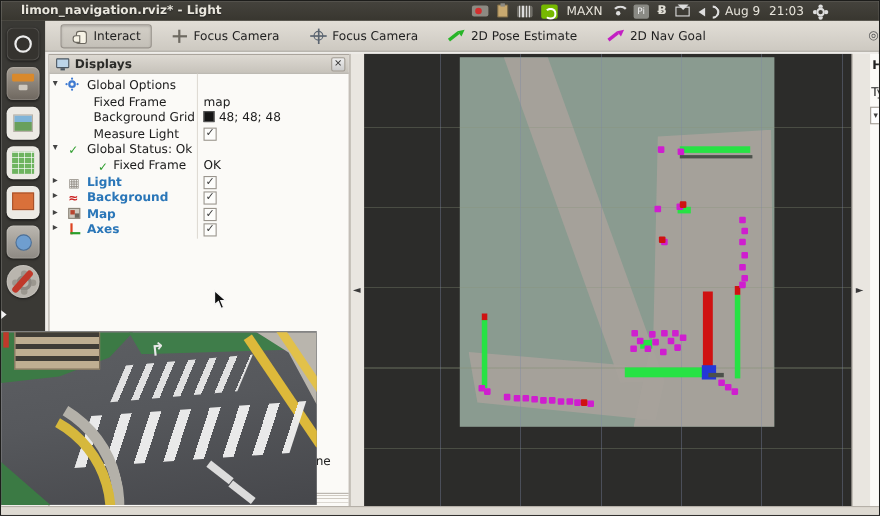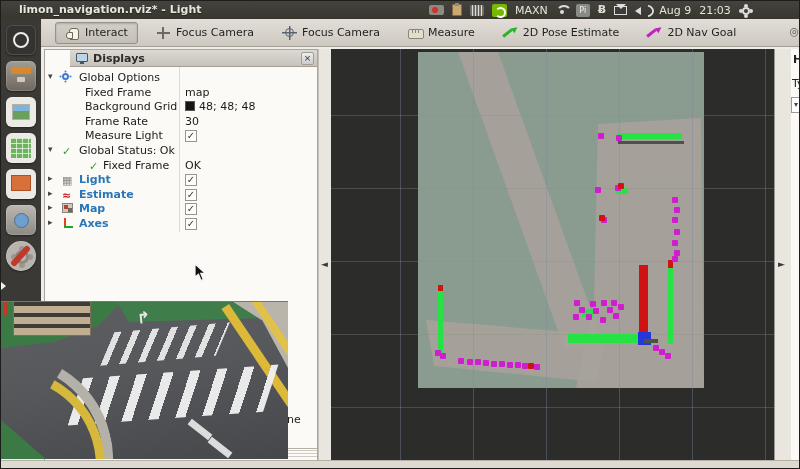--- a/index.html
+++ b/index.html
@@ -78,21 +78,21 @@
   .tile-software { background:linear-gradient(#bcb8b1,#8d8983); }
   .tile-software::after { content:""; position:absolute; left:8px; top:8px; width:13px; height:13px; background:#6f9ecf; border-radius:50%; border:1px solid #4c6f96; }
   .tile-settings { background:#b9b5ae; border-radius:50%; }
   .tile-settings::before { content:""; position:absolute; left:9px; top:9px; width:8px; height:8px; border:3px solid #8d8983; border-radius:50%;
     box-shadow:0 -8px 0 -4px #9b978f,0 8px 0 -4px #9b978f,-8px 0 0 -4px #9b978f,8px 0 0 -4px #9b978f; }
   .tile-settings::after { content:""; position:absolute; left:2px; top:12px; width:25px; height:6px; background:#c0392b; border-radius:3px; transform:rotate(-48deg); }
   #launcher-indicator { position:absolute; left:0; top:263px; border-top:4px solid transparent; border-bottom:4px solid transparent; border-left:5px solid #f2f2f2; }
   
   #displays-panel { position:absolute; left:43px; top:48px; width:274px; height:412px;
     background:#fbfaf7; border:1px solid #aaa49c; }
-  #displays-header { position:relative; height:17px; background:linear-gradient(#ddd9d2,#c7c3bb); border-bottom:1px solid #a39e96;margin-left:25px; }
+  #displays-header { position:relative; height:17px; background:linear-gradient(#ddd9d2,#c7c3bb); border-bottom:1px solid #a39e96; }
   #displays-title { position:absolute; left:23px; top:2px; font-size:11px; font-weight:bold; color:#2b2b28; }
   .mon-icon { position:absolute; left:6px; top:3px; width:12px; height:9px; background:#bcd4e8; border:1.5px solid #4a5560; border-radius:1px; }
   .mon-icon::after { content:""; position:absolute; left:3px; bottom:-3px; width:4px; height:2px; background:#4a5560; }
   #displays-close { position:absolute; right:3px; top:2px; width:13px; height:13px; border:1px solid #a39e96; border-radius:2px;
     background:linear-gradient(#eee,#ccc); font-size:9px; line-height:11px; text-align:center; color:#333; }
   #displays-rows { position:relative; padding-top:4px;
     background-image:linear-gradient(#dfdbd4,#dfdbd4); background-size:1px 170px; background-position:134px 0; background-repeat:no-repeat; }
   .drow { position:relative; height:14.6px; font-size:11px; color:#1b1b1b; white-space:nowrap; }
   .drow .expander { position:absolute; left:3px; top:0px; width:12px; font-size:9px; color:#444; }
   .drow .ricon { position:absolute; display:inline-block; width:12px; height:11px; top:1px; }
@@ -195,24 +195,20 @@
         </span>
         <span class="tool">
           <span class="ti ti-move-arrows-icon"></span>
           <span>Focus Camera</span>
         </span>
         <span class="tool">
           <span class="ti ti-focus-crosshair-icon"></span>
           <span>Focus Camera</span>
         </span>
         <span class="tool">
-          <span class="ti ti-ruler-icon"></span>
-          <span>Measure</span>
-        </span>
-        <span class="tool">
           <span class="ti ti-pose-arrow-icon"></span>
           <span>2D Pose Estimate</span>
         </span>
         <span class="tool">
           <span class="ti ti-goal-arrow-icon"></span>
           <span>2D Nav Goal</span>
         </span>
       </span>
 
     <span id="toolbar-overflow">◎</span>
@@ -243,24 +239,20 @@
         </div>
         <div class="drow">
           <span class="rlabel" style="left: 40px;">Fixed Frame</span>
           <span class="rvalue">map</span>
         </div>
         <div class="drow">
           <span class="rlabel" style="left: 40px;">Background Grid</span>
           <span class="rvalue"><span class="swatch" style="background: rgb(21, 21, 21);"></span>48; 48; 48</span>
         </div>
         <div class="drow">
-          <span class="rlabel" style="left: 40px;">Frame Rate</span>
-          <span class="rvalue">30</span>
-        </div>
-        <div class="drow">
           <span class="rlabel" style="left: 40px;">Measure Light</span>
           <span class="cb">✓</span>
         </div>
         <div class="drow">
           <span class="expander">▾</span>
           <span class="ricon i-check" style="left: 17px;">✓</span>
           <span class="rlabel" style="left: 34px;">Global Status: Ok</span>
         </div>
         <div class="drow">
           <span class="ricon i-check" style="left: 44px;">✓</span>
@@ -269,21 +261,21 @@
         </div>
         <div class="drow">
           <span class="expander">▸</span>
           <span class="ricon i-grid" style="left: 17px;">▦</span>
           <span class="rlabel display-name" style="left: 34px;">Light</span>
           <span class="cb">✓</span>
         </div>
         <div class="drow">
           <span class="expander">▸</span>
           <span class="ricon i-laser" style="left: 17px;">≈</span>
-          <span class="rlabel display-name" style="left: 34px;">Estimate</span>
+          <span class="rlabel display-name" style="left: 34px;">Background</span>
           <span class="cb">✓</span>
         </div>
         <div class="drow">
           <span class="expander">▸</span>
           <span class="ricon i-map" style="left: 17px;"></span>
           <span class="rlabel display-name" style="left: 34px;">Map</span>
           <span class="cb">✓</span>
         </div>
         <div class="drow">
           <span class="expander">▸</span>

